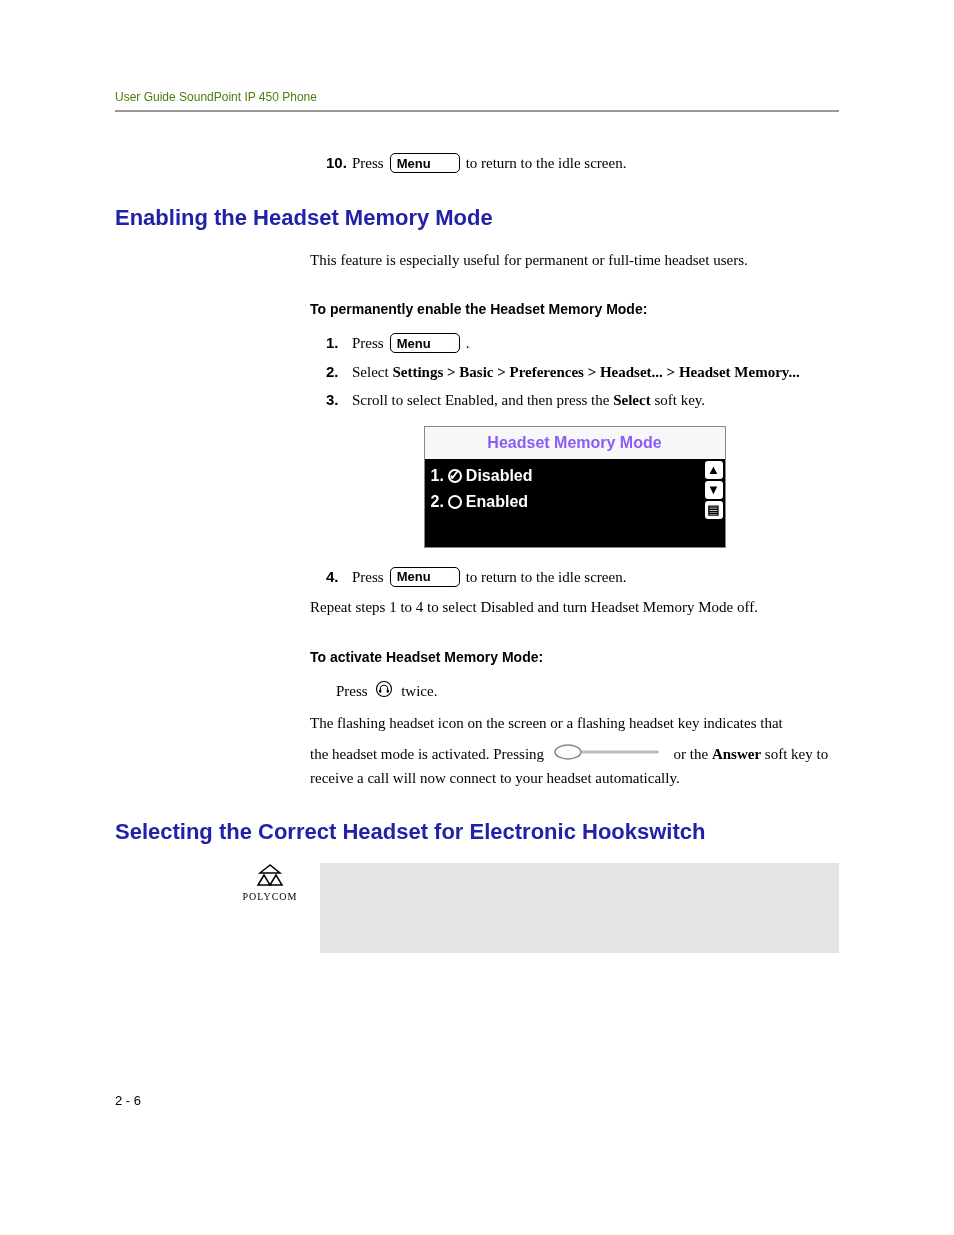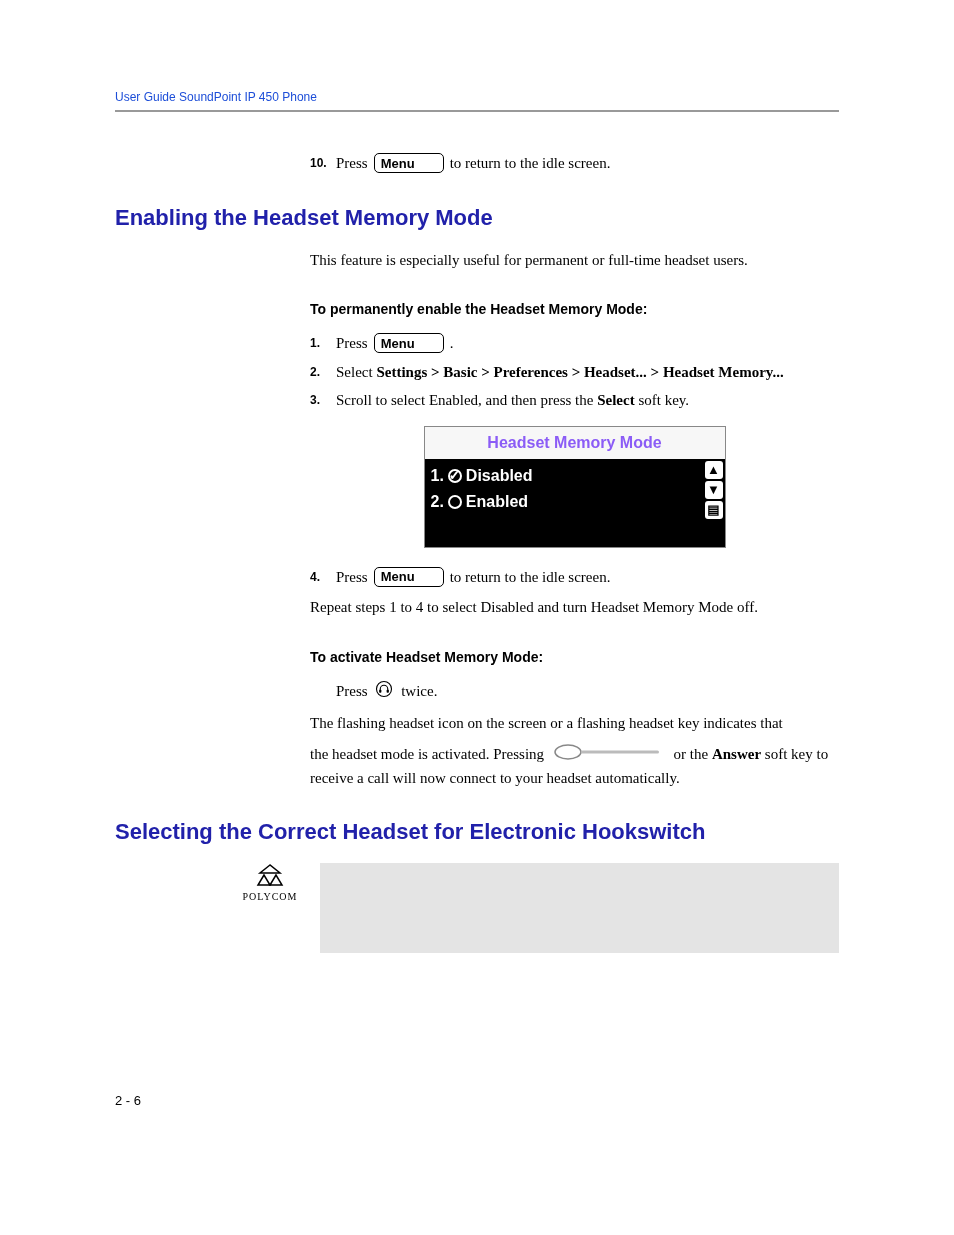--- a/index.html
+++ b/index.html
@@ -11,21 +11,21 @@
     width: 954px;
   }
   .page {
     padding: 90px 115px 60px 115px;
     box-sizing: border-box;
     width: 954px;
   }
   .running-header {
     font-family: "Trebuchet MS", "Lucida Sans", Arial, sans-serif;
     font-size: 12px;
-    color: #1d4ed8;
+    color: #4d7c0f;
     border-bottom: 2px solid #999;
     padding-bottom: 6px;
     margin-bottom: 40px;
   }
   .section-heading {
     font-family: "Trebuchet MS", "Lucida Sans", Arial, sans-serif;
     font-size: 22px;
     font-weight: bold;
     color: #2121aa;
     margin: 30px 0 18px 0;
@@ -44,23 +44,24 @@
   }
   .step {
     display: flex;
     align-items: center;
     margin: 6px 0;
     flex-wrap: wrap;
   }
   .step-num {
     font-family: "Trebuchet MS", "Lucida Sans", Arial, sans-serif;
     font-weight: bold;
-    font-size: 12px;
+    font-size: 15px;
     width: 26px;
     flex: none;
+    margin-left: 16px;
   }
   .step-text { flex: none; }
   .step-flow { display: inline; }
   .menu-key {
     display: inline-flex;
     align-items: center;
     border: 1.5px solid #000;
     border-radius: 5px;
     padding: 2px 28px 2px 6px;
     margin: 0 6px;

